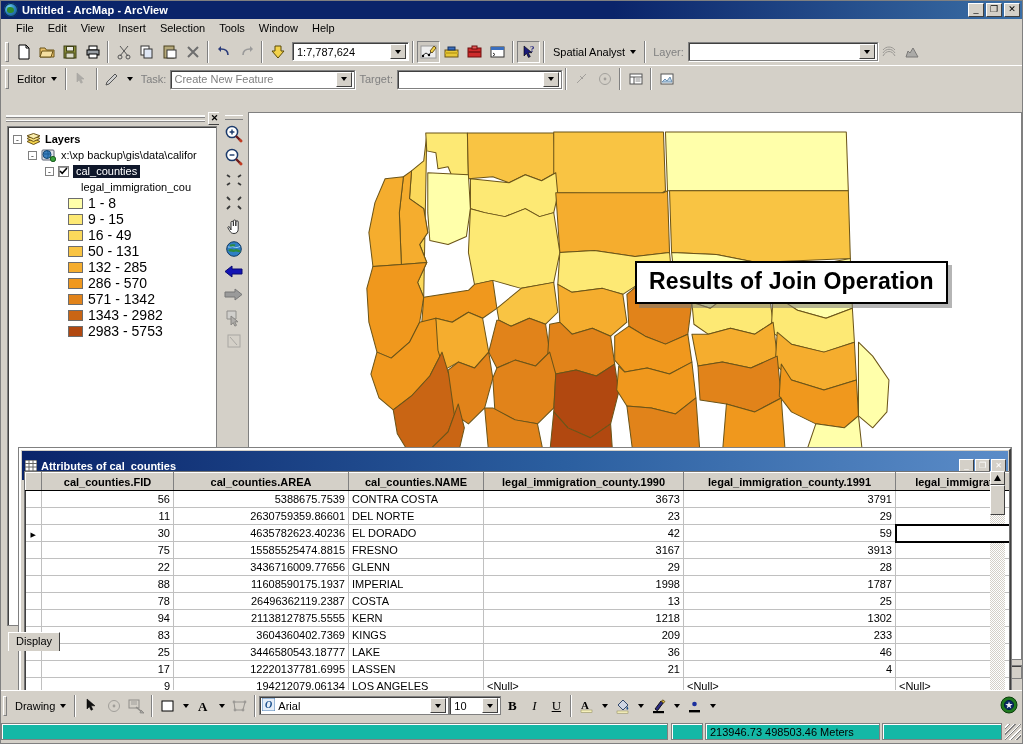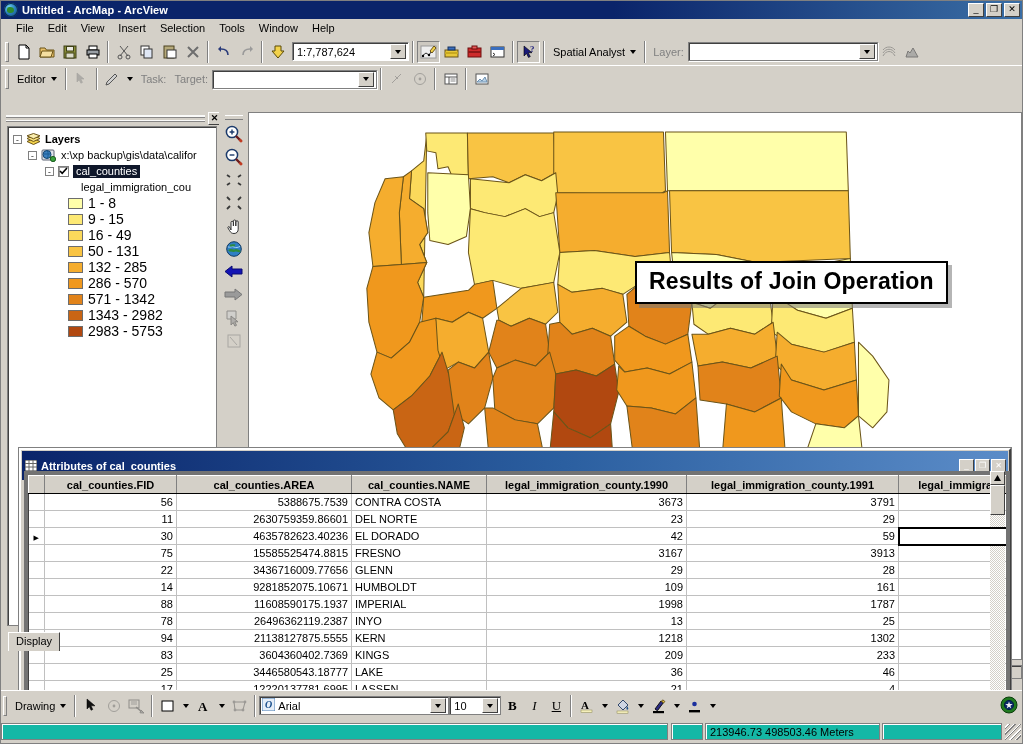--- a/index.html
+++ b/index.html
@@ -197,21 +197,21 @@
   #attr-title .grid-ic { width:12px;height:11px;margin-right:4px;flex:0 0 auto;}
   #attr-title .t { font-size:11px; font-weight:bold;}
   #attr-title .btns { margin-left:auto; display:flex; gap:1px; padding-right:2px;}
   .wbtn { width:15px;height:13px;background:#d4d0c8;
      border:1px solid #fff;border-right-color:#404040;border-bottom-color:#404040;
      display:flex;align-items:center;justify-content:center;font-size:8px;}
 
   #attr-grid-wrap {
     position:absolute; left:3px; top:21px; width:986px; height:253px;
     background:#fff;
-    border:4px solid #737373; box-shadow: inset 1px 1px 0 #404040;
+    border:1px solid #737373; box-shadow: inset 1px 1px 0 #404040;
     overflow:hidden;
   }
   table.grid { border-collapse:collapse; width:100%; table-layout:fixed; font-size:11px;}
   table.grid th {
     background:#d4d0c8; height:18px; font-size:11px; font-weight:bold;
     border-right:1px solid #808080; border-bottom:1px solid #000;
     border-top:1px solid #fff; border-left:1px solid #fff;
     text-align:center; padding:0 2px; white-space:nowrap; overflow:hidden;
   }
   table.grid th.rowsel-h { border-left:1px solid #fff; }
@@ -465,20 +465,26 @@
     <div class="tbtn">
       <svg width="16" height="16" viewBox="0 0 16 16">
           <path d="M2 14l1-3 8-8 2 2-8 8z" fill="#cfcfcf" stroke="#555"></path>
           <path d="M11 3l2 2" stroke="#555"></path>
         </svg>
     </div>
     <div class="tbtn" style="width:13px">
         <i class="arrow-dn"></i>
       </div>
     <div class="lbl-grey">Task:</div>
+    <div class="combo" style="width:185px">
+      <div class="ctext">Create New Feature</div>
+      <div class="ddbtn">
+          <i class="arrow-dn"></i>
+        </div>
+    </div>
     <div class="lbl-grey">Target:</div>
     <div class="combo" style="width:165px">
       <div class="ctext"></div>
       <div class="ddbtn">
           <i class="arrow-dn"></i>
         </div>
     </div>
     <div class="sep-v"></div>
     <div class="tbtn">
       <svg width="16" height="16" viewBox="0 0 16 16" opacity=".45">
@@ -858,41 +864,32 @@
                 <td class="rowsel"></td>
                 <td class="num">22</td>
                 <td class="num">3436716009.77656</td>
                 <td class="">GLENN</td>
                 <td class="num">29</td>
                 <td class="num">28</td>
                 <td class="num"></td>
               </tr>
               <tr>
                 <td class="rowsel"></td>
-                <td class="num">14</td>
-                <td class="num">9281852075.10671</td>
-                <td class="">HUMBOLDT</td>
-                <td class="num">109</td>
-                <td class="num">161</td>
-                <td class="num"></td>
-              </tr>
-              <tr>
-                <td class="rowsel"></td>
                 <td class="num">88</td>
                 <td class="num">11608590175.1937</td>
                 <td class="">IMPERIAL</td>
                 <td class="num">1998</td>
                 <td class="num">1787</td>
                 <td class="num"></td>
               </tr>
               <tr>
                 <td class="rowsel"></td>
                 <td class="num">78</td>
                 <td class="num">26496362119.2387</td>
-                <td class="">INYO</td>
+                <td class="">COSTA</td>
                 <td class="num">13</td>
                 <td class="num">25</td>
                 <td class="num"></td>
               </tr>
               <tr>
                 <td class="rowsel"></td>
                 <td class="num">94</td>
                 <td class="num">21138127875.5555</td>
                 <td class="">KERN</td>
                 <td class="num">1218</td>

